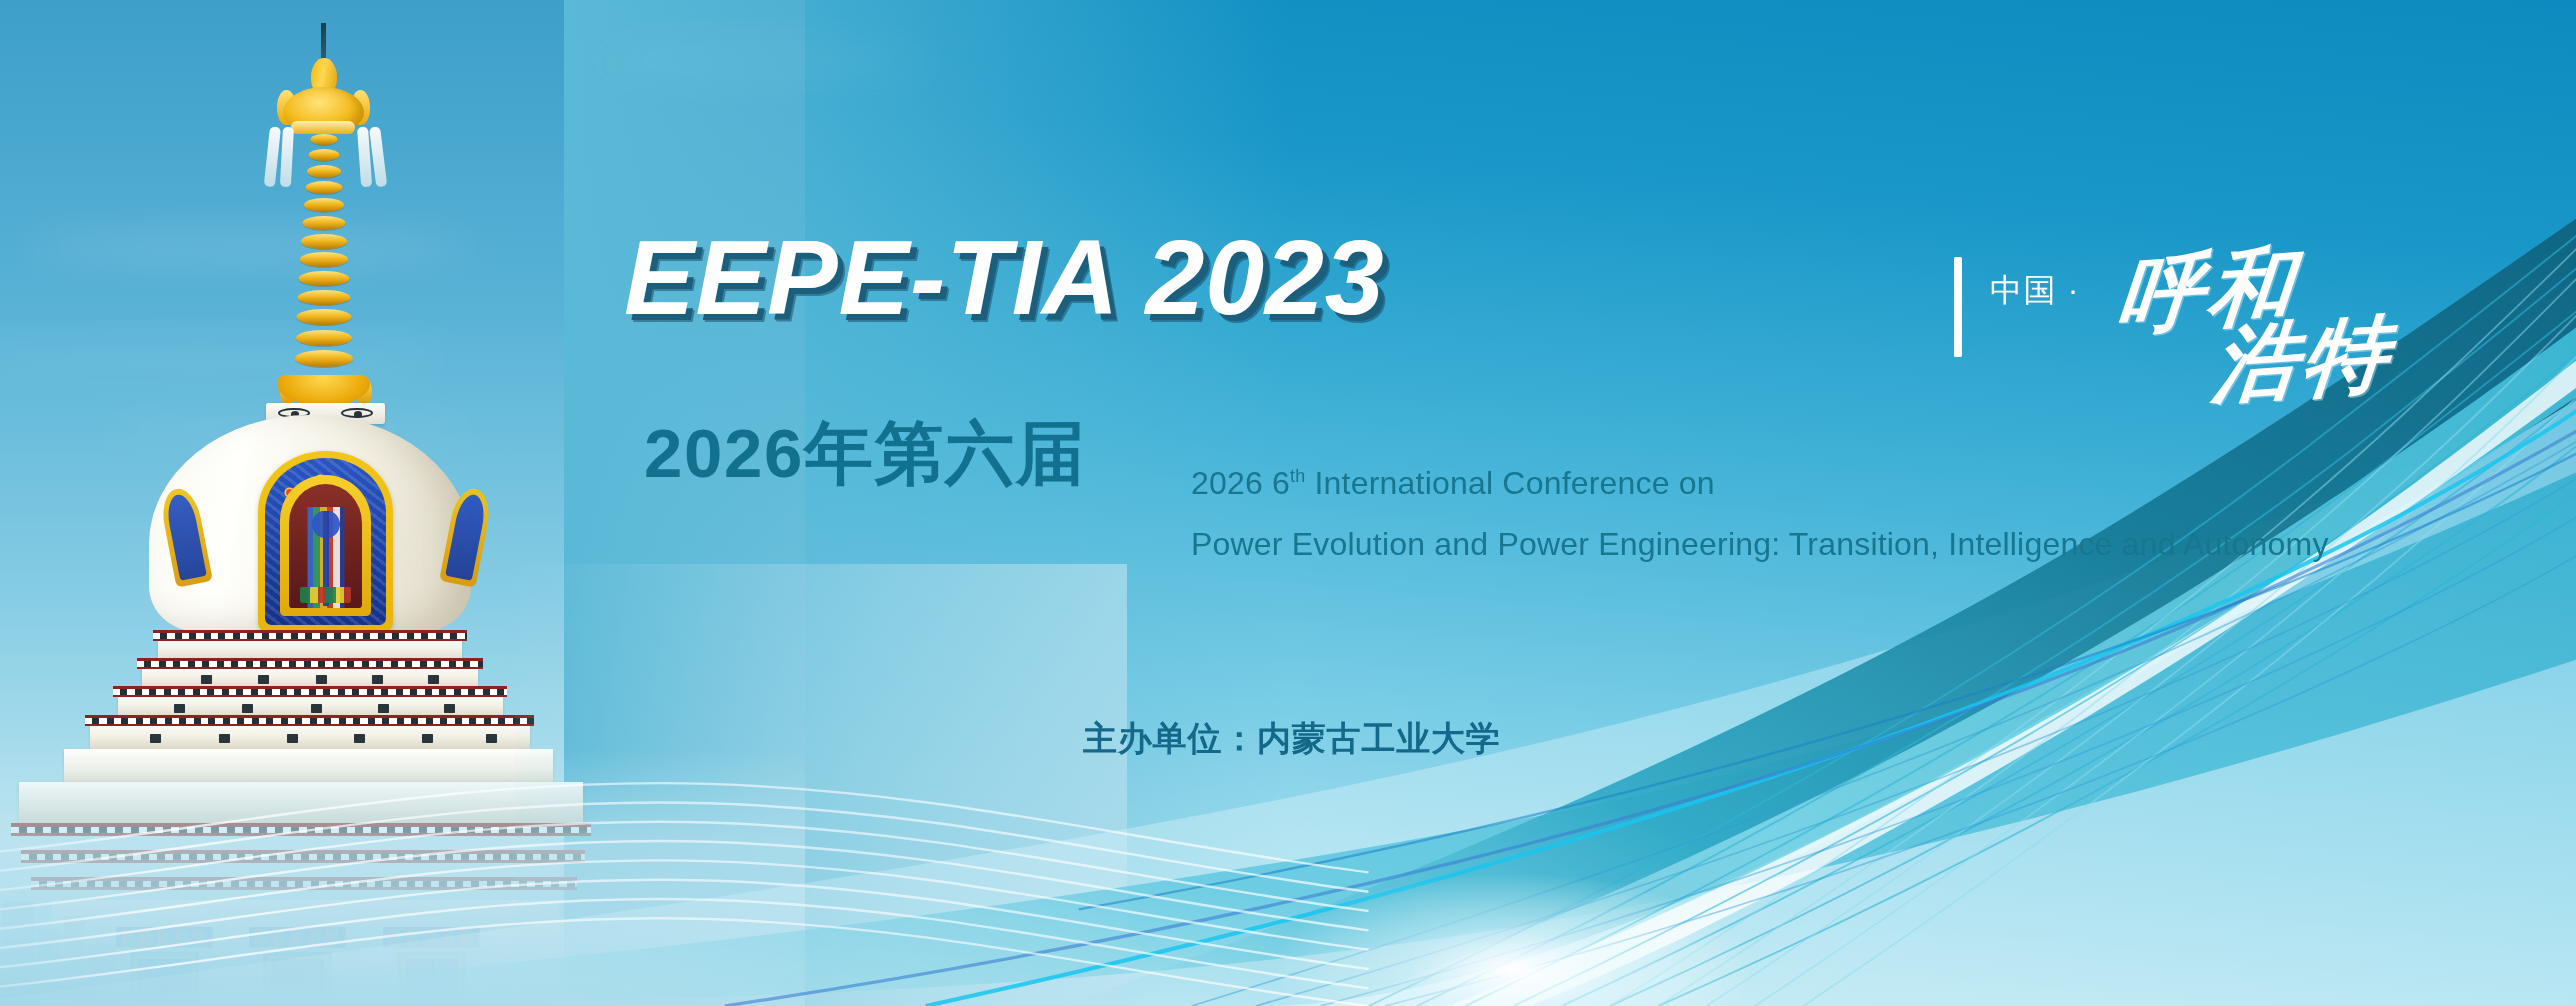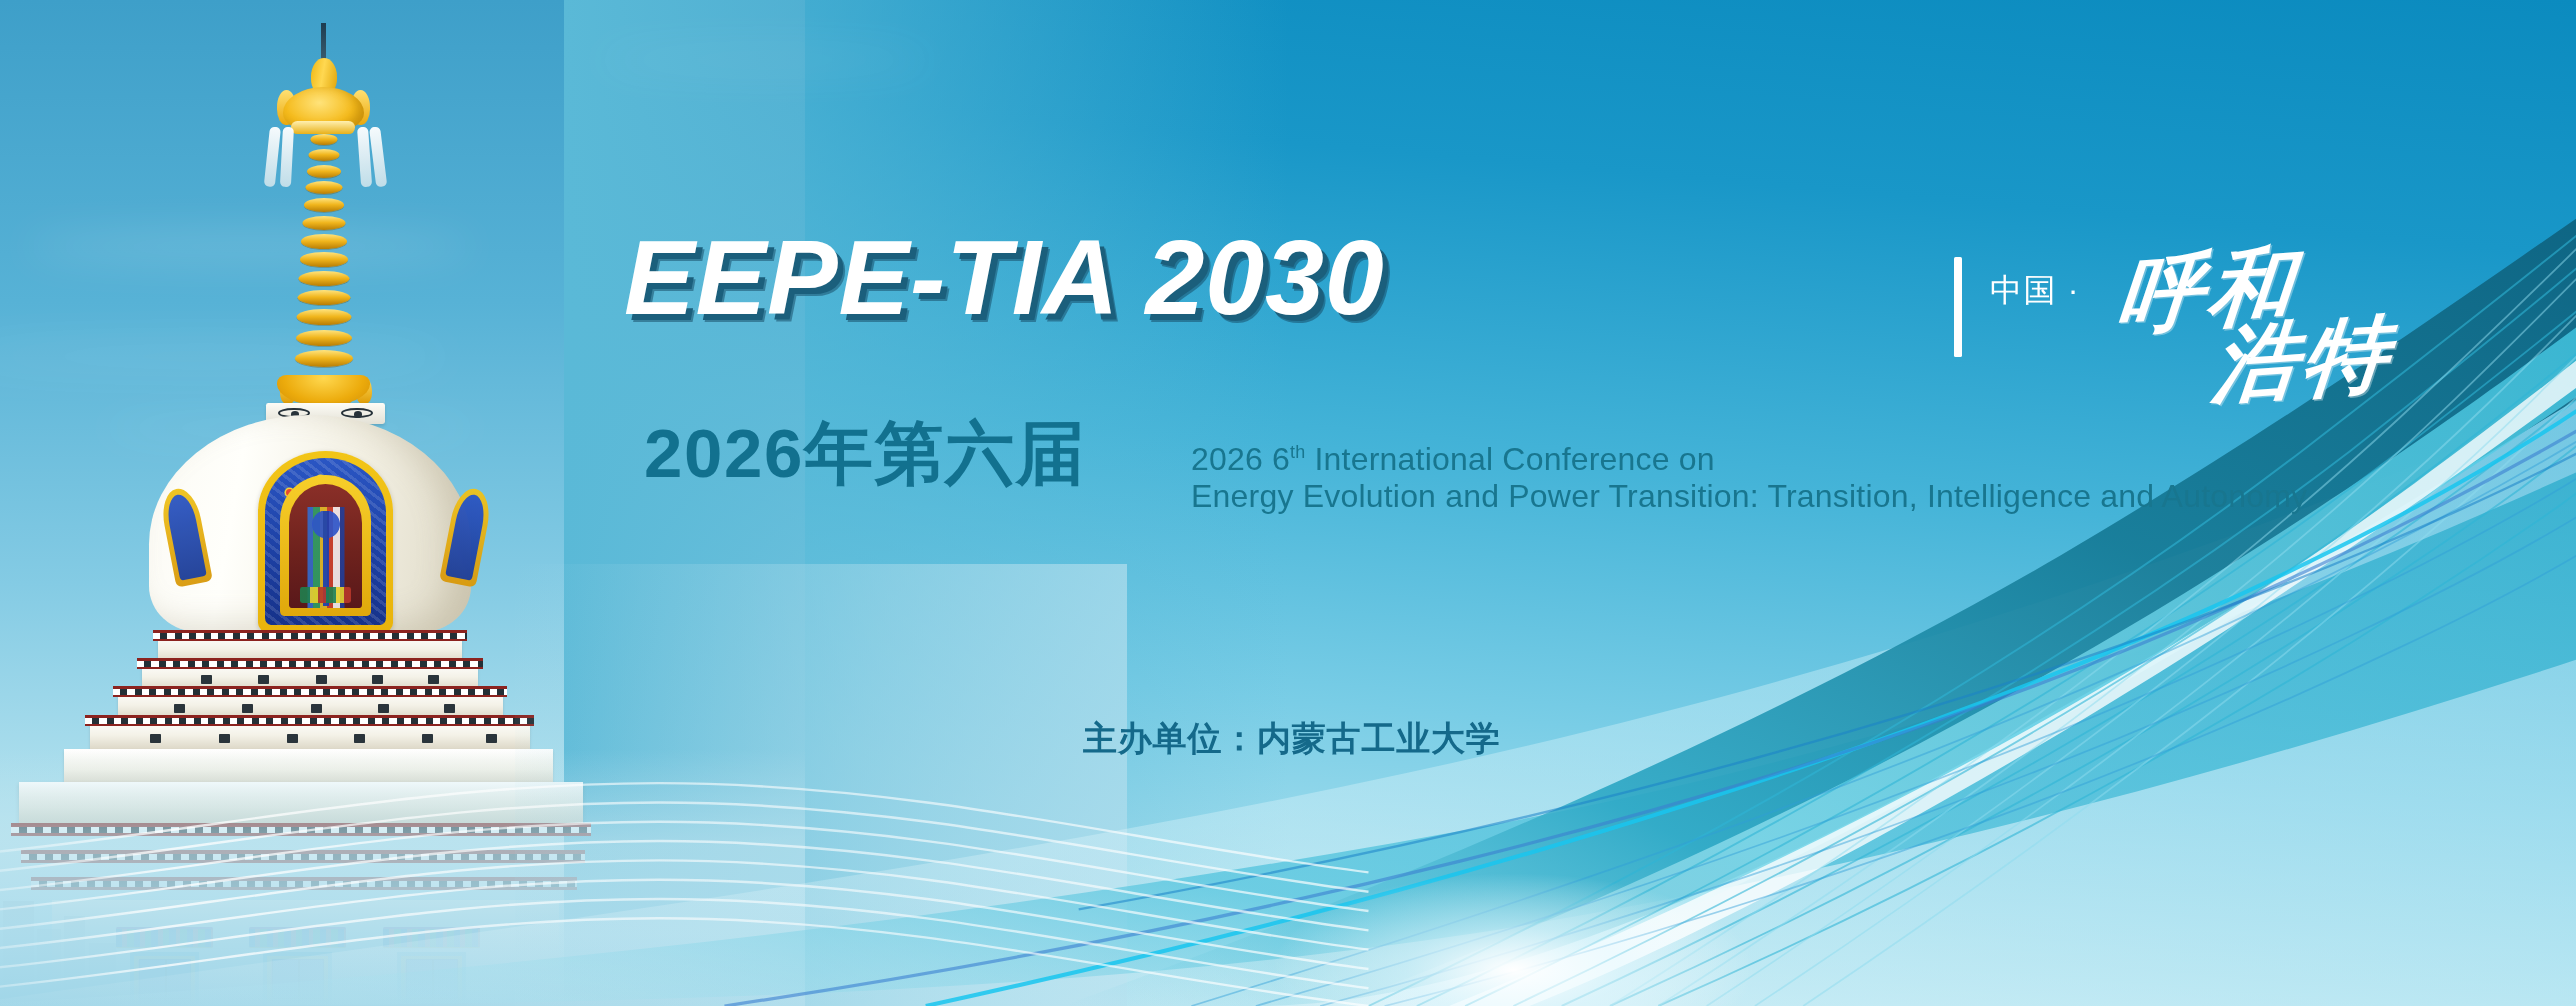--- a/index.html
+++ b/index.html
@@ -181,21 +181,21 @@
 
   .cn-sub {
     position:absolute; left:644px; top:419px;
     font-size:69px; font-weight:bold; color:#12718f; line-height:1;
     letter-spacing:1.6px; white-space:nowrap;
   }
 
   .en-wrap { position:absolute; left:1191px; top:441px; width:1224px; }
   .en-line {
     font-size:32px; color:#18768f; line-height:1.16;
-    letter-spacing:0.2px; font-weight:400; white-space:nowrap;
+    letter-spacing:0.2px; font-weight:400; white-space:nowrap;margin-top:24px;
   }
   .en-line sup { font-size:.56em; vertical-align:super; }
 
   .cn-main {
     position:absolute; left:620px; top:530px;
     font-size:74px; font-weight:bold; color:#0f6f8d; line-height:1;
     letter-spacing:1.6px; white-space:nowrap;
   }
 
   .host {
@@ -457,27 +457,27 @@
       <path d="M -40,1182 C 260,1154 560,1084 880,1094 C 1180,1104 1400,1164 1700,1204"></path>
       <path d="M -40,1206 C 260,1178 560,1108 880,1118 C 1180,1128 1400,1188 1700,1228"></path>
       <path d="M -40,1230 C 260,1202 560,1132 880,1142 C 1180,1152 1400,1212 1700,1250"></path>
       <path d="M -40,1086 C 260,1058 560,988  880,998  C 1180,1008 1400,1068 1700,1108"></path>
       <path d="M -40,1062 C 260,1034 560,964  880,974  C 1180,984  1400,1044 1700,1084"></path>
     </g>
 
     <ellipse cx="1880" cy="1205" rx="300" ry="120" fill="url(#gGlow)"></ellipse>
   </svg>
 
-  <div class="title-main">EEPE-TIA 2030</div>
+  <div class="title-main">EEPE-TIA 2023</div>
 
   <div class="cn-sub">2026年第六届</div>
 
   <div class="en-wrap">
     <div class="en-line"><span>2026 6</span><sup>th</sup><span> International Conference on</span></div>
-    <div class="en-line">Energy Evolution and Power Transition: Transition, Intelligence and Autonomy</div>
+    <div class="en-line">Power Evolution and Power Engineering: Transition, Intelligence and Autonomy</div>
   </div>
 
 
   <div class="host">主办单位：内蒙古工业大学</div>
 
   <div class="loc-badge">
     <div class="loc-bar"></div>
     <div class="loc-country">中国 ·</div>
     <div class="loc-city-1">呼和</div>
     <div class="loc-city-2">浩特</div>

